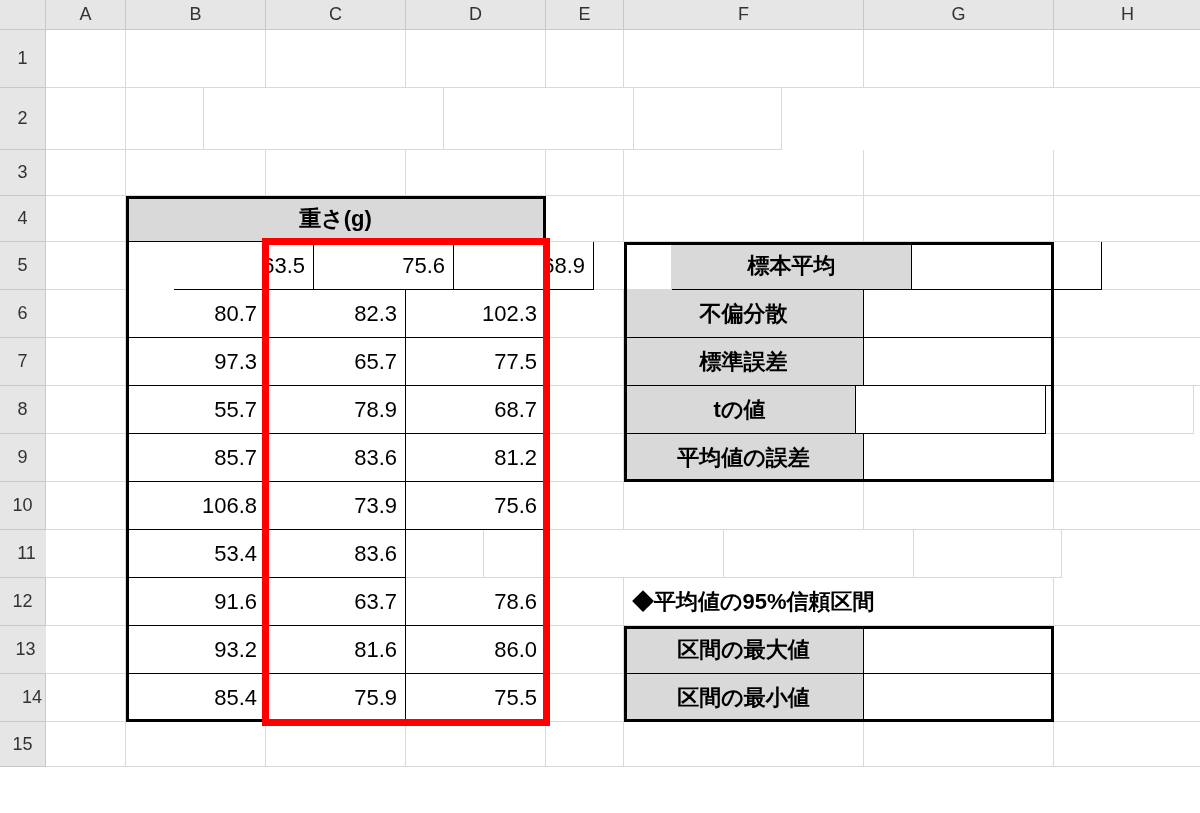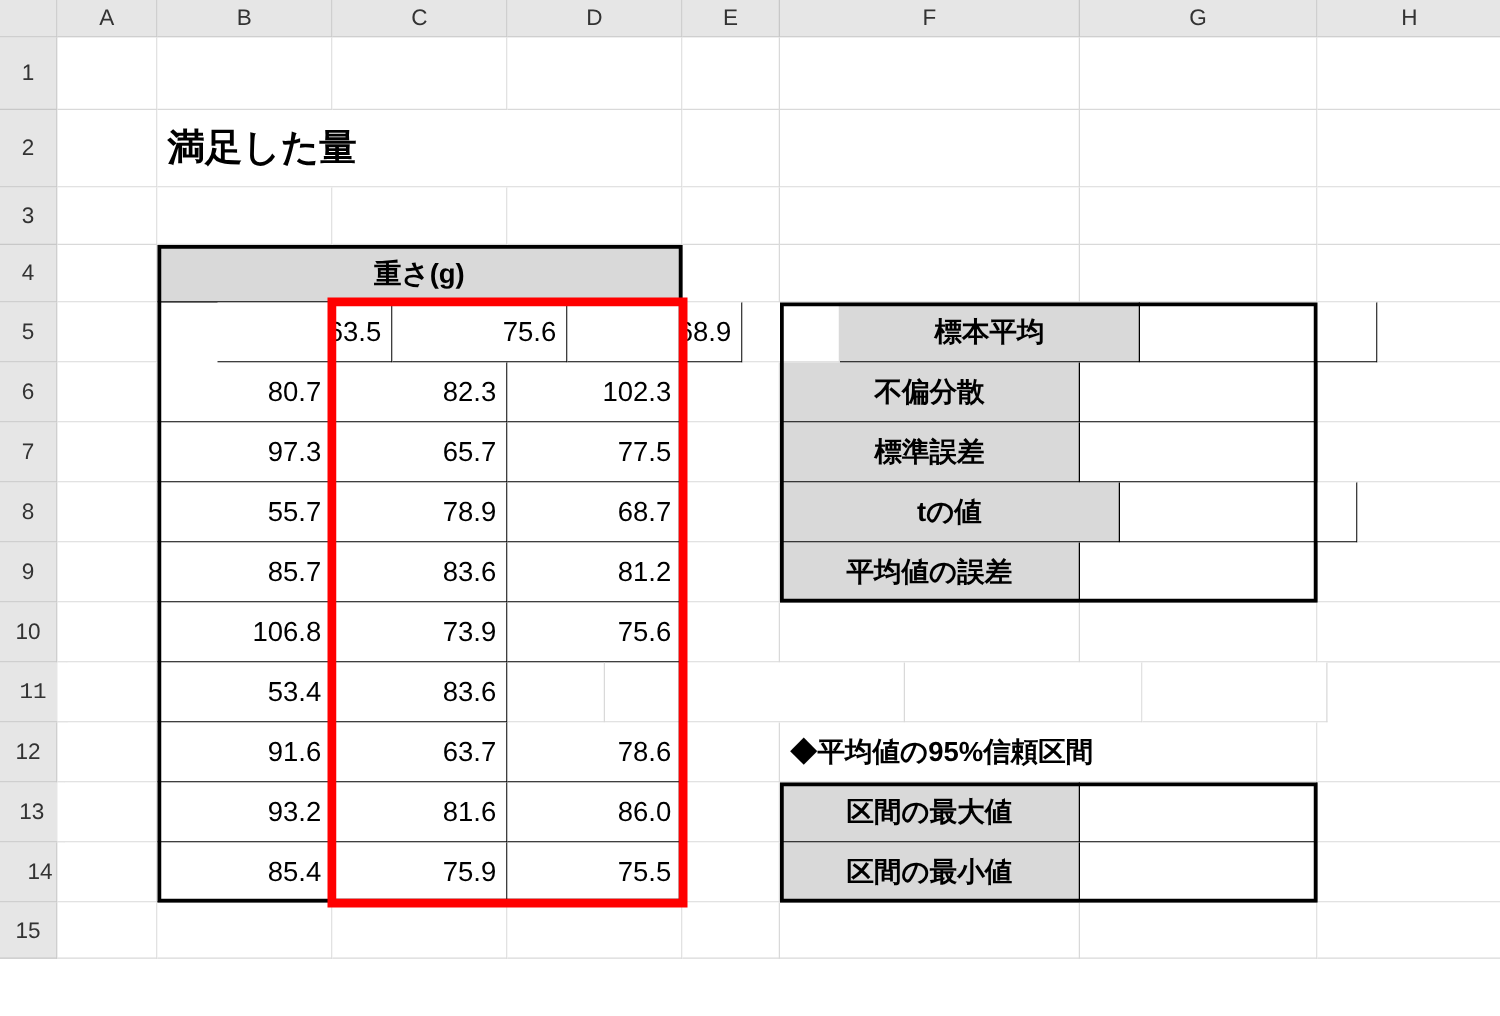--- a/index.html
+++ b/index.html
@@ -125,43 +125,40 @@
       <div class="rh-cell" style="width: 46px; height: 58px;">1</div>
       <div class="rh-cell" style="width: 46px; height: 62px;">2</div>
       <div class="rh-cell" style="width: 46px; height: 46px;">3</div>
       <div class="rh-cell" style="width: 46px; height: 46px;">4</div>
       <div class="rh-cell" style="width: 46px; height: 48px;">5</div>
       <div class="rh-cell" style="width: 46px; height: 48px;">6</div>
       <div class="rh-cell" style="width: 46px; height: 48px;">7</div>
       <div class="rh-cell" style="width: 46px; height: 48px;">8</div>
       <div class="rh-cell" style="width: 46px; height: 48px;">9</div>
       <div class="rh-cell" style="width: 46px; height: 48px;">10</div>
-      <div class="rh-cell" style="width: 54px; height: 48px; font-family: Liberation Mono, monospace;">11</div>
+      <div class="rh-cell" style="width: 54px; height: 48px;">11</div>
       <div class="rh-cell" style="width: 46px; height: 48px;">12</div>
       <div class="rh-cell" style="width: 52px; height: 48px;">13</div>
       <div class="rh-cell" style="width: 46px; height: 48px; padding-left: 19px;">14</div>
       <div class="rh-cell" style="width: 46px; height: 45px;">15</div>
     </div>
 
   <div class="grid" id="grid">
       <div class="grow">
         <div class="gcell " style="width: 80px; height: 58px;"></div>
         <div class="gcell " style="width: 140px; height: 58px;"></div>
         <div class="gcell " style="width: 140px; height: 58px;"></div>
         <div class="gcell " style="width: 140px; height: 58px;"></div>
         <div class="gcell " style="width: 78px; height: 58px;"></div>
         <div class="gcell " style="width: 240px; height: 58px;"></div>
         <div class="gcell " style="width: 190px; height: 58px;"></div>
         <div class="gcell " style="width: 148px; height: 58px;"></div>
       </div>
       <div class="grow">
         <div class="gcell " style="width: 80px; height: 62px;"></div>
-        <div class="gcell title left" style="width: 420px; height: 62px;">
-          <span>満足した量</span>
-        </div>
         <div class="gcell " style="width: 78px; height: 62px;"></div>
         <div class="gcell " style="width: 240px; height: 62px;"></div>
         <div class="gcell " style="width: 190px; height: 62px;"></div>
         <div class="gcell " style="width: 148px; height: 62px;"></div>
       </div>
       <div class="grow">
         <div class="gcell " style="width: 80px; height: 46px;"></div>
         <div class="gcell " style="width: 140px; height: 46px;"></div>
         <div class="gcell " style="width: 140px; height: 46px;"></div>
         <div class="gcell " style="width: 140px; height: 46px;"></div>
@@ -245,21 +242,21 @@
         <div class="gcell right inner-data-cell" style="width: 140px; height: 48px;">
           <span>55.7</span>
         </div>
         <div class="gcell right inner-data-cell" style="width: 140px; height: 48px;">
           <span>78.9</span>
         </div>
         <div class="gcell right inner-data-cell" style="width: 140px; height: 48px;">
           <span>68.7</span>
         </div>
         <div class="gcell " style="width: 78px; height: 48px;"></div>
-        <div class="gcell center bold gray-bg inner-data-cell" style="width: 272px; height: 48px;">
+        <div class="gcell center bold gray-bg inner-data-cell" style="width: 232px; height: 48px;">
           <span>tの値</span>
         </div>
         <div class="gcell right inner-data-cell" style="width: 190px; height: 48px;">
           <span></span>
         </div>
         <div class="gcell " style="width: 148px; height: 48px;"></div>
       </div>
       <div class="grow">
         <div class="gcell " style="width: 80px; height: 48px;"></div>
         <div class="gcell right inner-data-cell" style="width: 140px; height: 48px;">

